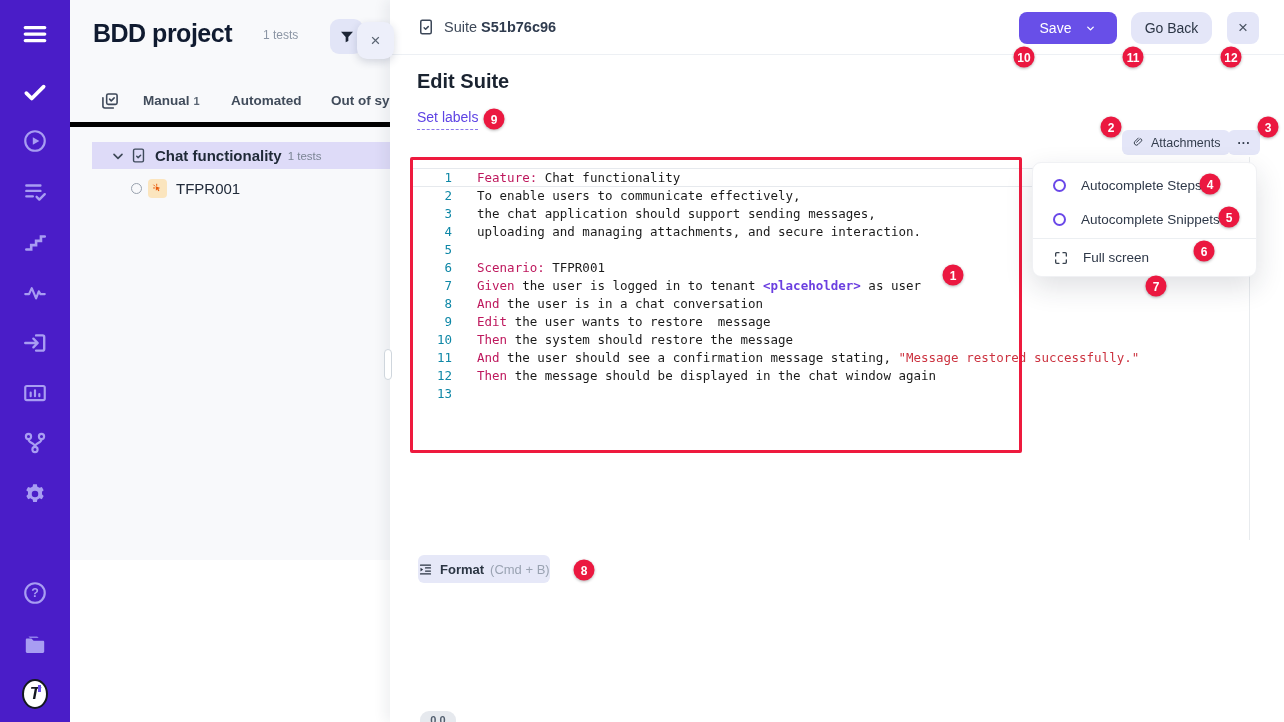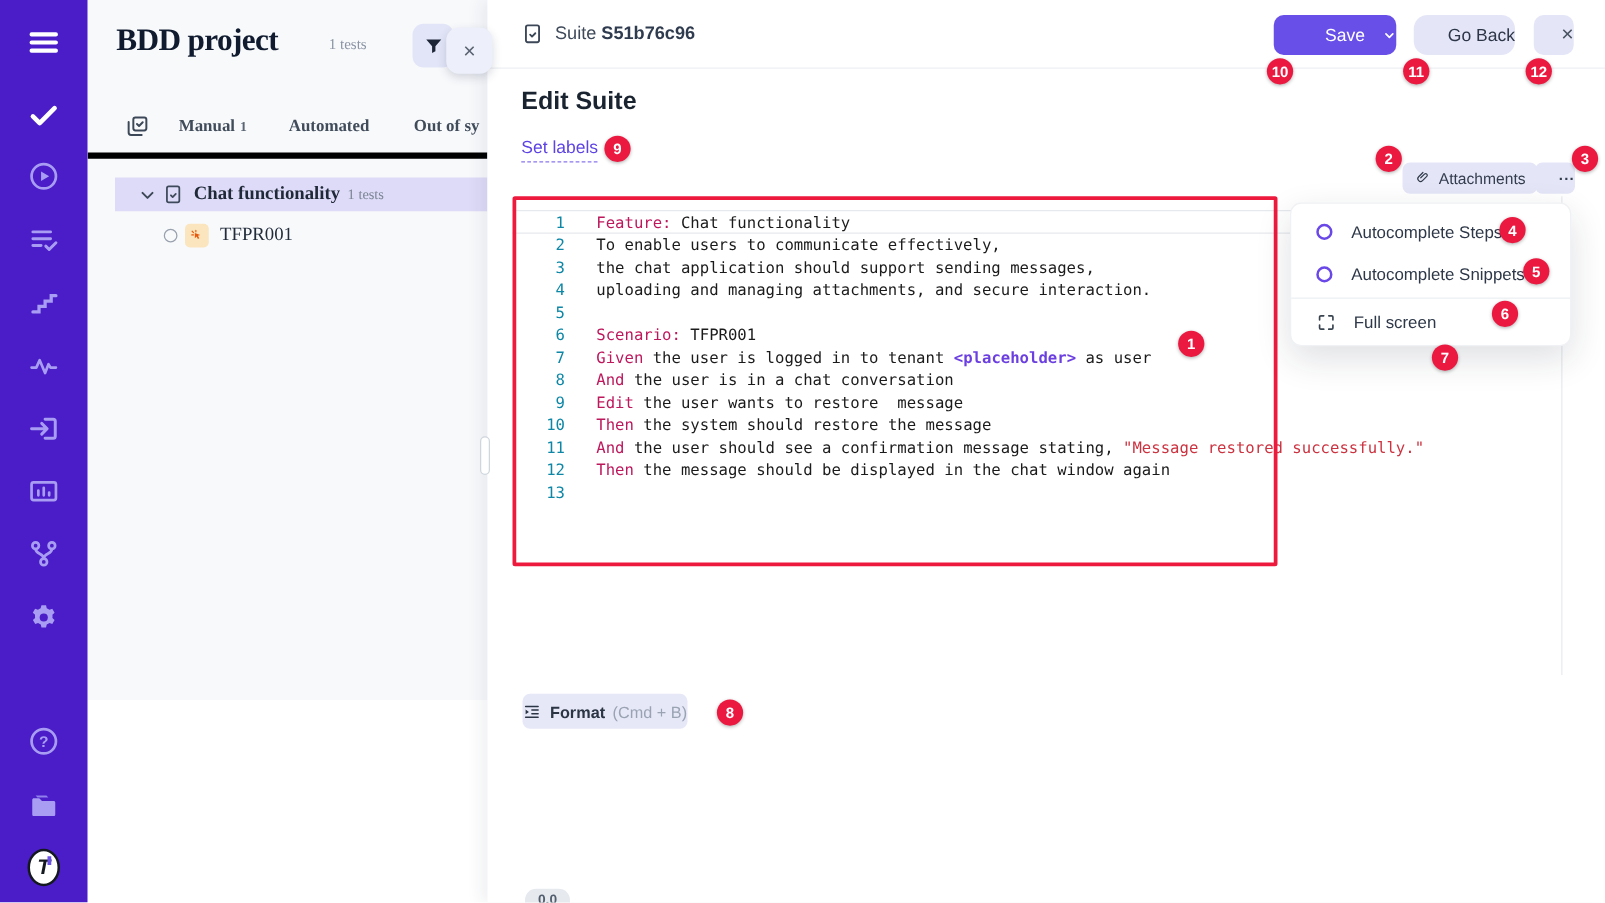--- a/index.html
+++ b/index.html
@@ -11,21 +11,21 @@
   .rail { position:absolute; left:0; top:0; width:70px; height:722px; background:#4A1DC8; z-index:3; }
   .rail-icon { position:absolute; left:50%; transform:translate(-50%,-50%); width:26px; height:26px;
     display:flex; align-items:center; justify-content:center; cursor:pointer; }
   .rail-icon svg { width:26px; height:26px; }
   .logo-circle { width:30px; height:30px; border-radius:50%; background:#fff; border:2px solid #14181f;
     display:flex; align-items:center; justify-content:center; font-weight:900; font-style:italic;
     font-size:17px; color:#14181f; position:relative; }
   .logo-circle i { position:absolute; right:5px; top:4px; width:3px; height:7px; background:#6a4fe8; }
 
   
-  .left-panel { position:absolute; left:70px; top:0; width:320px; height:560px; background:#F8F9FB; z-index:1; overflow:hidden;font-family:Liberation Serif, serif; }
+  .left-panel { position:absolute; left:70px; top:0; width:320px; height:560px; background:#F8F9FB; z-index:1; overflow:hidden; }
   .project-title { position:absolute; left:23px; top:19px; font-size:25px; font-weight:800; color:#101b30; letter-spacing:-0.5px; }
   .project-count { position:absolute; left:193px; top:28px; font-size:12px; color:#8b95a4; }
   .tabs-row { position:absolute; left:0; top:86px; width:320px; height:41px; border-bottom:5px solid #000000; }
   .tabs-icon { position:absolute; left:30px; top:5px; width:20px; height:20px; cursor:pointer; }
   .tab { position:absolute; top:7px; font-size:13.5px; font-weight:600; color:#414c5b; cursor:pointer; white-space:nowrap; }
   .tab .cnt { font-size:11px; margin-left:4px; color:#5b6674; }
   .tree-row1 { position:absolute; left:22px; top:72px; width:298px; height:27px; background:#DEDBF8;
     display:flex; align-items:center; cursor:pointer; }
   .tree-row1 .chev { width:16px; height:16px; margin-left:18px; }
   .tree-row1 .doc { width:17px; height:17px; margin-left:4px; }
@@ -52,21 +52,21 @@
     color:#5a6472; font-size:17px; z-index:5; cursor:pointer; }
 
   
   .main-panel { position:absolute; left:390px; top:0; width:894px; height:722px; background:#fff;
     box-shadow:-5px 0 12px rgba(30,40,70,.07); z-index:2; }
   .topbar-border { position:absolute; left:390px; top:54px; width:894px; height:1px; background:#edf0f4; z-index:2; }
   .suite-head { position:absolute; left:417px; top:17px; display:flex; align-items:center; z-index:3; }
   .suite-head svg { width:18px; height:20px; }
   .suite-head .t { font-size:14.5px; color:#3e4959; margin-left:9px; }
   .suite-head .t b { color:#2f3b4e; font-weight:700; }
-  .btn { display:flex; align-items:center; justify-content:flex-end; border-radius:8px; font-size:14px;
+  .btn { display:flex; align-items:center; justify-content:center; border-radius:8px; font-size:14px;
     cursor:pointer; z-index:3; position:absolute; }
   .btn-save { left:1019px; top:12px; width:98px; height:32px; background:#684FE8; color:#fff; font-weight:500; }
   .btn-save .caret { margin-left:14px; display:flex; }
   .btn-light { background:#E4E6F8; color:#2c3646; font-weight:500; }
   .btn-goback { left:1131px; top:12px; width:81px; height:32px;border-radius:11px; }
   .btn-close { left:1227px; top:12px; width:32px; height:32px; font-size:17px; color:#4a5362; }
   .page-title { position:absolute; left:417px; top:70px; font-size:20px; font-weight:700; color:#1a2330; z-index:3; }
   .set-labels { position:absolute; left:417px; top:109px; font-size:14px; color:#5e43e4;
     border-bottom:1.5px dashed #8a76ec; padding-bottom:4px; cursor:pointer; z-index:3; }
   .btn-attach { left:1122px; top:130px; height:25px; padding:0 10px; border-radius:6px; font-size:12.5px; color:#333d4d; }

